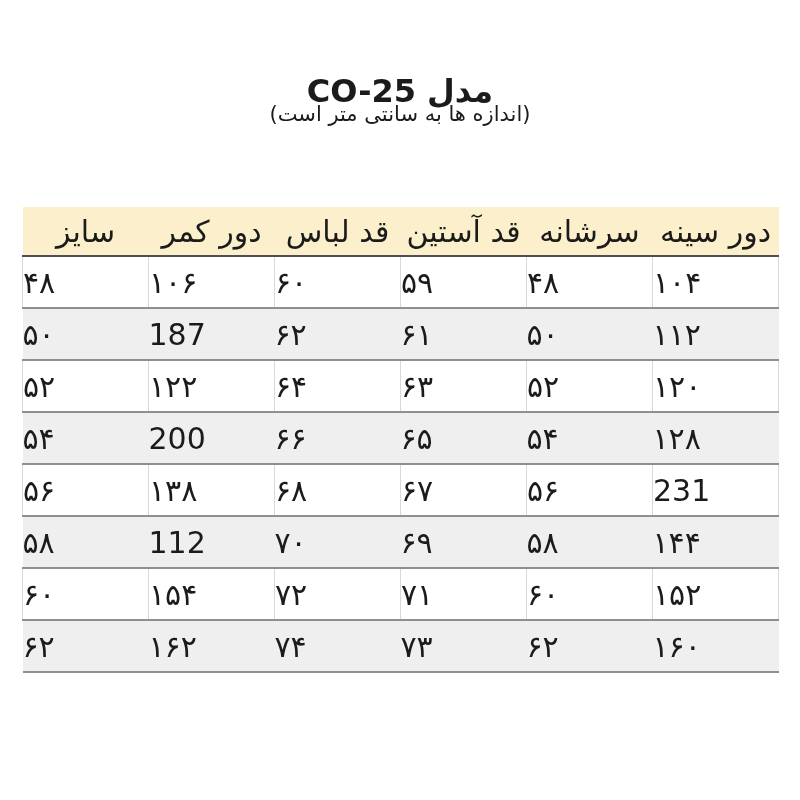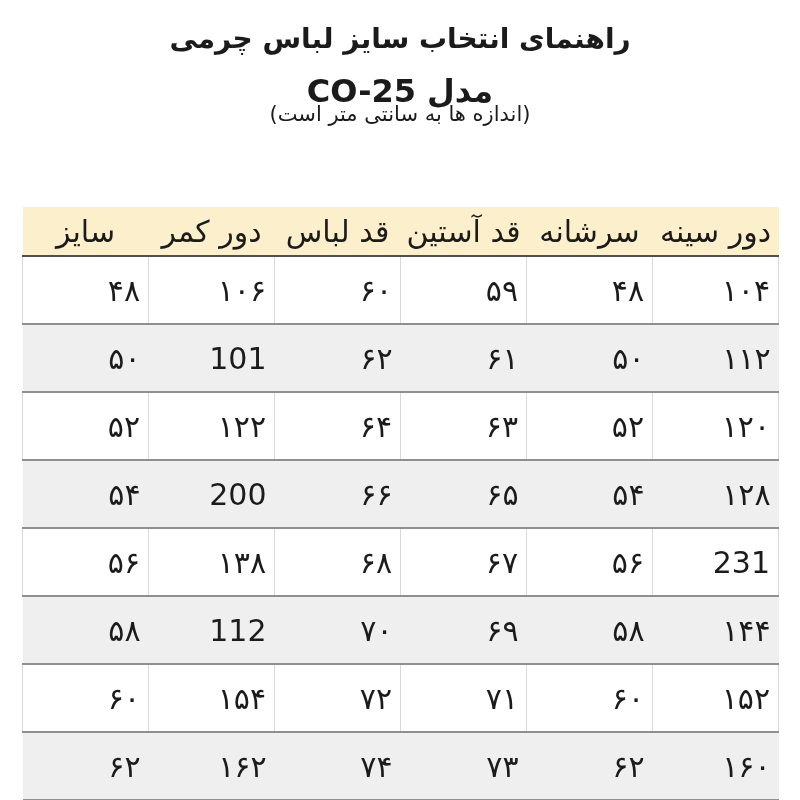--- a/index.html
+++ b/index.html
@@ -26,38 +26,37 @@
     width:757px;border-collapse:collapse;table-layout:fixed;
     font-size:30px;direction:rtl;
   }
   .size-table th{
     background:var(--header-bg);height:48px;
     font-weight:normal;
     border-bottom:2px solid var(--head-sep);
     padding:0;
   }
   .size-table td{
-    height:50px;text-align:right;vertical-align:middle;
+    height:50px;text-align:left;vertical-align:middle;
     border-bottom:2px solid var(--row-sep);
-    padding:8px;
+    padding:0;
   }
   .size-table tbody tr:nth-child(odd) td{
     background:#ffffff;
     border-left:1px solid var(--cell-div);
     border-right:1px solid var(--cell-div);
   }
   .size-table tbody tr:nth-child(even) td{
     background:var(--stripe-bg);
   }
 </style>
 </head>
 <body>
 
 <div class="page">
-  <div class="title-line t1">راهنمای انتخاب سایز لباس چرمی</div>
   <div class="title-line t2">مدل CO-25</div>
   <div class="title-line t3">(اندازه ها به سانتی متر است)</div>
 
   <table class="size-table" dir="rtl">
     <thead>
       <tr>
           <th>دور سینه</th>
           <th>سرشانه</th>
           <th>قد آستین</th>
           <th>قد لباس</th>
@@ -72,21 +71,21 @@
           <td>۵۹</td>
           <td>۶۰</td>
           <td>۱۰۶</td>
           <td>۴۸</td>
         </tr>
         <tr>
           <td>۱۱۲</td>
           <td>۵۰</td>
           <td>۶۱</td>
           <td>۶۲</td>
-          <td>101</td>
+          <td>187</td>
           <td>۵۰</td>
         </tr>
         <tr>
           <td>۱۲۰</td>
           <td>۵۲</td>
           <td>۶۳</td>
           <td>۶۴</td>
           <td>۱۲۲</td>
           <td>۵۲</td>
         </tr>

